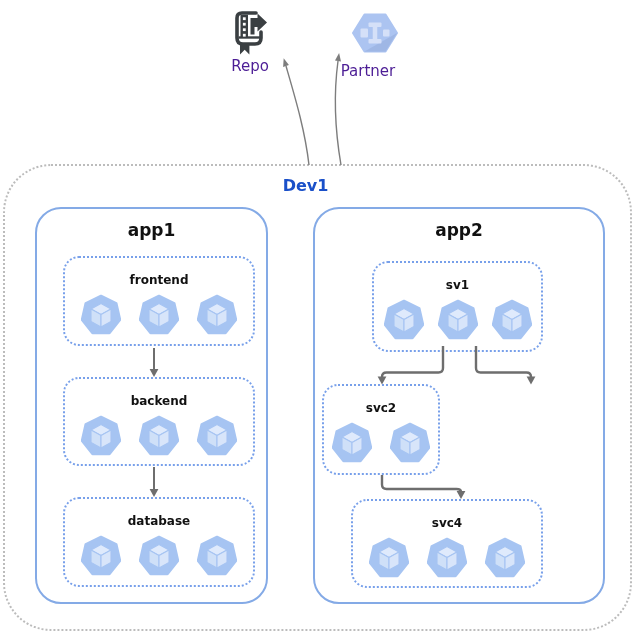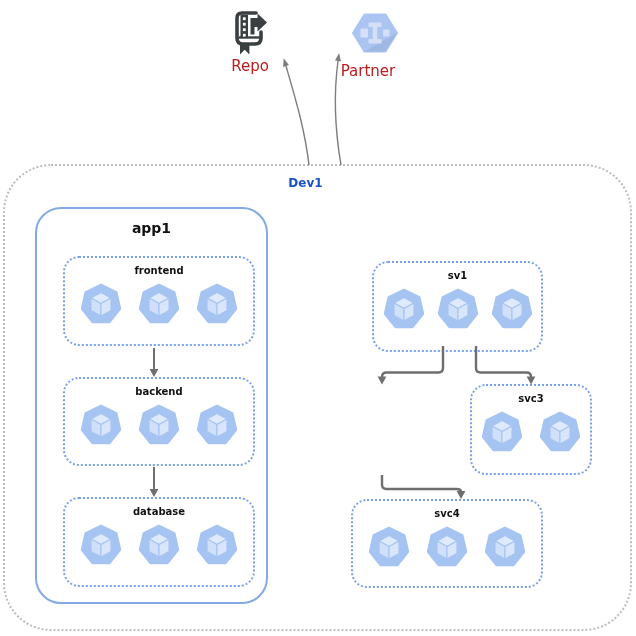--- a/index.html
+++ b/index.html
@@ -4,47 +4,47 @@
 <style>
   html,body { margin:0; padding:0; background:#ffffff; }
   .canvas {
     position:relative; width:636px; height:636px; background:#ffffff;
     font-family:"DejaVu Sans", sans-serif; overflow:hidden;
   }
   .overlay { position:absolute; left:0; top:0; width:636px; height:636px; pointer-events:none; z-index:30; }
 
   
   .ext-node { position:absolute; z-index:10; }
-  .ext-label { font-size:15px; color:#b91c1c; text-align:center; }
+  .ext-label { font-size:15px; color:#4c1d95; text-align:center; }
 
   
   .env-box {
     position:absolute; left:3px; top:164px; width:629px; height:467px;
     border:2.5px dotted #bcbcbc; border-radius:48px; box-sizing:border-box; z-index:1;
   }
   .env-label {
     position:absolute; left:0; top:176px; width:611px; text-align:center;
-    font-size:12px; font-weight:bold; color:#1a50c9; z-index:5;
+    font-size:16px; font-weight:bold; color:#1a50c9; z-index:5;
   }
 
   
   .app-box {
     position:absolute; border:2px solid #84aae6; border-radius:26px;
     box-sizing:border-box; z-index:2; background:transparent;
   }
   .app-box.app1 { left:35px;  top:207px; width:233px; height:397px; }
   .app-box.app2 { left:313px; top:207px; width:292px; height:397px; }
-  .app-label { margin-top:11px; text-align:center; font-size:14px; font-weight:bold; color:#111; }
+  .app-label { margin-top:11px; text-align:center; font-size:17px; font-weight:bold; color:#111; }
 
   
   .svc {
     position:absolute; border:2px dotted #78a0ea; border-radius:16px;
     box-sizing:border-box; z-index:3; display:flex; flex-direction:column; align-items:center;
   }
-  .svc-label { margin-top:7px; font-size:10px; font-weight:bold; color:#111; }
+  .svc-label { margin-top:15px; font-size:12px; font-weight:bold; color:#111; }
   .pods { margin-top:7px; display:flex; justify-content:center; gap:18px; }
   .svc.tight .pods { gap:14px; }
 
   .svc.frontend { left:63px;  top:256px; width:192px; height:90px; }
   .svc.backend  { left:63px;  top:377px; width:192px; height:89px; }
   .svc.database { left:63px;  top:497px; width:192px; height:90px; }
   .svc.sv1      { left:372px; top:261px; width:171px; height:91px; }
   .svc.svc2     { left:322px; top:384px; width:118px; height:91px; }
   .svc.svc3     { left:470px; top:384px; width:122px; height:91px; }
   .svc.svc4     { left:351px; top:499px; width:192px; height:89px; }
@@ -81,20 +81,23 @@
     </svg>
   </div>
   <div class="ext-label" style="position:absolute; left:328px; top:62px; width:80px; z-index:10;">Partner</div>
 
   <div class="env-box"></div>
   <div class="env-label">Dev1</div>
 
   <div class="app-box app1">
     <div class="app-label">app1</div>
   </div>
+  <div class="app-box app2">
+    <div class="app-label">app2</div>
+  </div>
 
   <div class="svc frontend">
     <div class="svc-label">frontend</div>
     <div class="pods">
   <svg class="pod" width="40" height="42" viewBox="0 0 40 42">
     <polygon points="20,2 35.25,9.34 39,25.84 28.46,39 11.54,39 1,25.84 4.75,9.34" fill="#a6c4f2" stroke="#a6c4f2" stroke-width="2.5" stroke-linejoin="round"></polygon>
     <polygon points="20,9.5 30,15 20,20.5 10,15" fill="#dfeafc" stroke="#a6c4f2" stroke-width="1.1"></polygon>
     <polygon points="10,15 20,20.5 20,33 10,27.5" fill="#cfe0f8" stroke="#a6c4f2" stroke-width="1.1"></polygon>
     <polygon points="30,15 20,20.5 20,33 30,27.5" fill="#d8e5fa" stroke="#a6c4f2" stroke-width="1.1"></polygon>
   </svg>
@@ -183,22 +186,22 @@
   </svg>
 
   <svg class="pod" width="40" height="42" viewBox="0 0 40 42">
     <polygon points="20,2 35.25,9.34 39,25.84 28.46,39 11.54,39 1,25.84 4.75,9.34" fill="#a6c4f2" stroke="#a6c4f2" stroke-width="2.5" stroke-linejoin="round"></polygon>
     <polygon points="20,9.5 30,15 20,20.5 10,15" fill="#dfeafc" stroke="#a6c4f2" stroke-width="1.1"></polygon>
     <polygon points="10,15 20,20.5 20,33 10,27.5" fill="#cfe0f8" stroke="#a6c4f2" stroke-width="1.1"></polygon>
     <polygon points="30,15 20,20.5 20,33 30,27.5" fill="#d8e5fa" stroke="#a6c4f2" stroke-width="1.1"></polygon>
   </svg>
 </div>
   </div>
-  <div class="svc svc3">
-    <div class="svc-label">svc3</div>
+  <div class="svc svc2">
+    <div class="svc-label">svc2</div>
     <div class="pods">
   <svg class="pod" width="40" height="42" viewBox="0 0 40 42">
     <polygon points="20,2 35.25,9.34 39,25.84 28.46,39 11.54,39 1,25.84 4.75,9.34" fill="#a6c4f2" stroke="#a6c4f2" stroke-width="2.5" stroke-linejoin="round"></polygon>
     <polygon points="20,9.5 30,15 20,20.5 10,15" fill="#dfeafc" stroke="#a6c4f2" stroke-width="1.1"></polygon>
     <polygon points="10,15 20,20.5 20,33 10,27.5" fill="#cfe0f8" stroke="#a6c4f2" stroke-width="1.1"></polygon>
     <polygon points="30,15 20,20.5 20,33 30,27.5" fill="#d8e5fa" stroke="#a6c4f2" stroke-width="1.1"></polygon>
   </svg>
 
   <svg class="pod" width="40" height="42" viewBox="0 0 40 42">
     <polygon points="20,2 35.25,9.34 39,25.84 28.46,39 11.54,39 1,25.84 4.75,9.34" fill="#a6c4f2" stroke="#a6c4f2" stroke-width="2.5" stroke-linejoin="round"></polygon>

